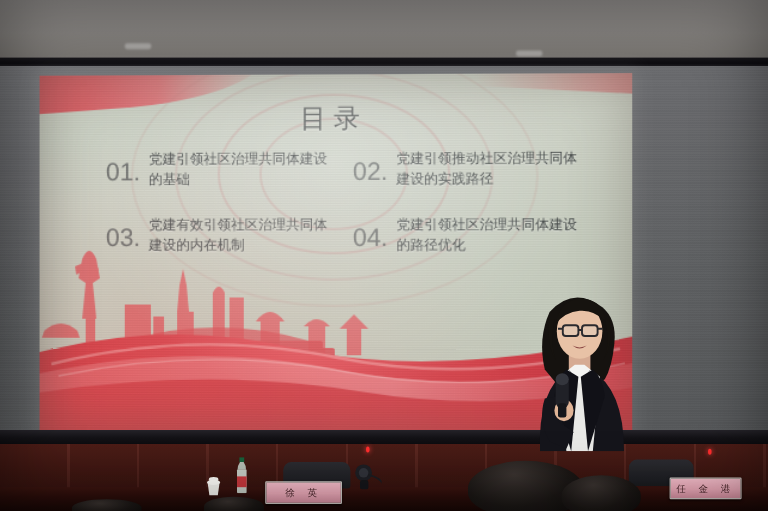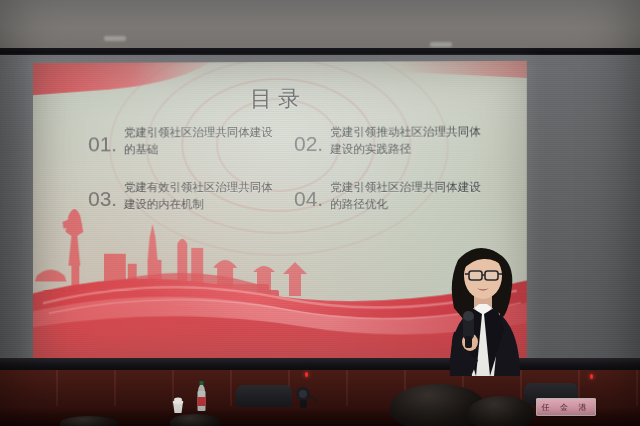--- a/index.html
+++ b/index.html
@@ -198,21 +198,21 @@
     border: 1px solid #c9c4c0;
     border-radius: 1px;
     box-shadow: 0 1px 2px rgba(0,0,0,0.5);
     display: flex; align-items: center; justify-content: center;
     color: #4a2026;
     font-size: 8px;
     letter-spacing: 4px;
     text-shadow: 0 0 1px rgba(255,255,255,0.3);
   }
   .nameplate.left  { left: 221px; top: 401px; width: 62px; height: 17px; }
-  .nameplate.right { left: 536px; top: 398px; width: 58px; height: 16px; }
+  .nameplate.right { left: 558px; top: 398px; width: 58px; height: 16px; }
   .desk-mic { position: absolute; left: 292px; top: 384px; width: 26px; height: 24px; z-index: 22; }
   .chair {
     position: absolute;
     background: linear-gradient(180deg,#2b2b30 0%, #191a1e 100%);
     border-radius: 7px 7px 2px 2px;
     z-index: 21;
   }
   .chair.c1 { left: 236px; top: 385px; width: 56px; height: 22px; }
   .chair.c2 { left: 524px; top: 383px; width: 54px; height: 22px; }
   .laser-dot {
@@ -399,20 +399,21 @@
     <path d="M3 6 q5 -3 10 0 l-1.5 11 h-7z" fill="#efeee9"></path>
     <ellipse cx="8" cy="6" rx="5.4" ry="2.2" fill="#fbfaf6"></ellipse>
   </svg>
   <svg class="desk-mic" viewBox="0 0 26 24">
     <ellipse cx="11" cy="10" rx="7" ry="7" fill="#1d1e23"></ellipse>
     <ellipse cx="11" cy="10" rx="4" ry="4" fill="#303239"></ellipse>
     <rect x="8" y="16" width="7" height="8" rx="2" fill="#141519"></rect>
     <path d="M15 12 q12 2 14 12" stroke="#1b1c20" stroke-width="1.4" fill="none"></path>
   </svg>
 
+  <div class="nameplate left">徐 英</div>
   <div class="nameplate right">任 金 港</div>
 
   <div class="head h3"></div>
   <div class="head h4"></div>
   <div class="head h1"></div>
   <div class="head h2"></div>
 
   <div class="frame-edge"></div>
 </div>
 

